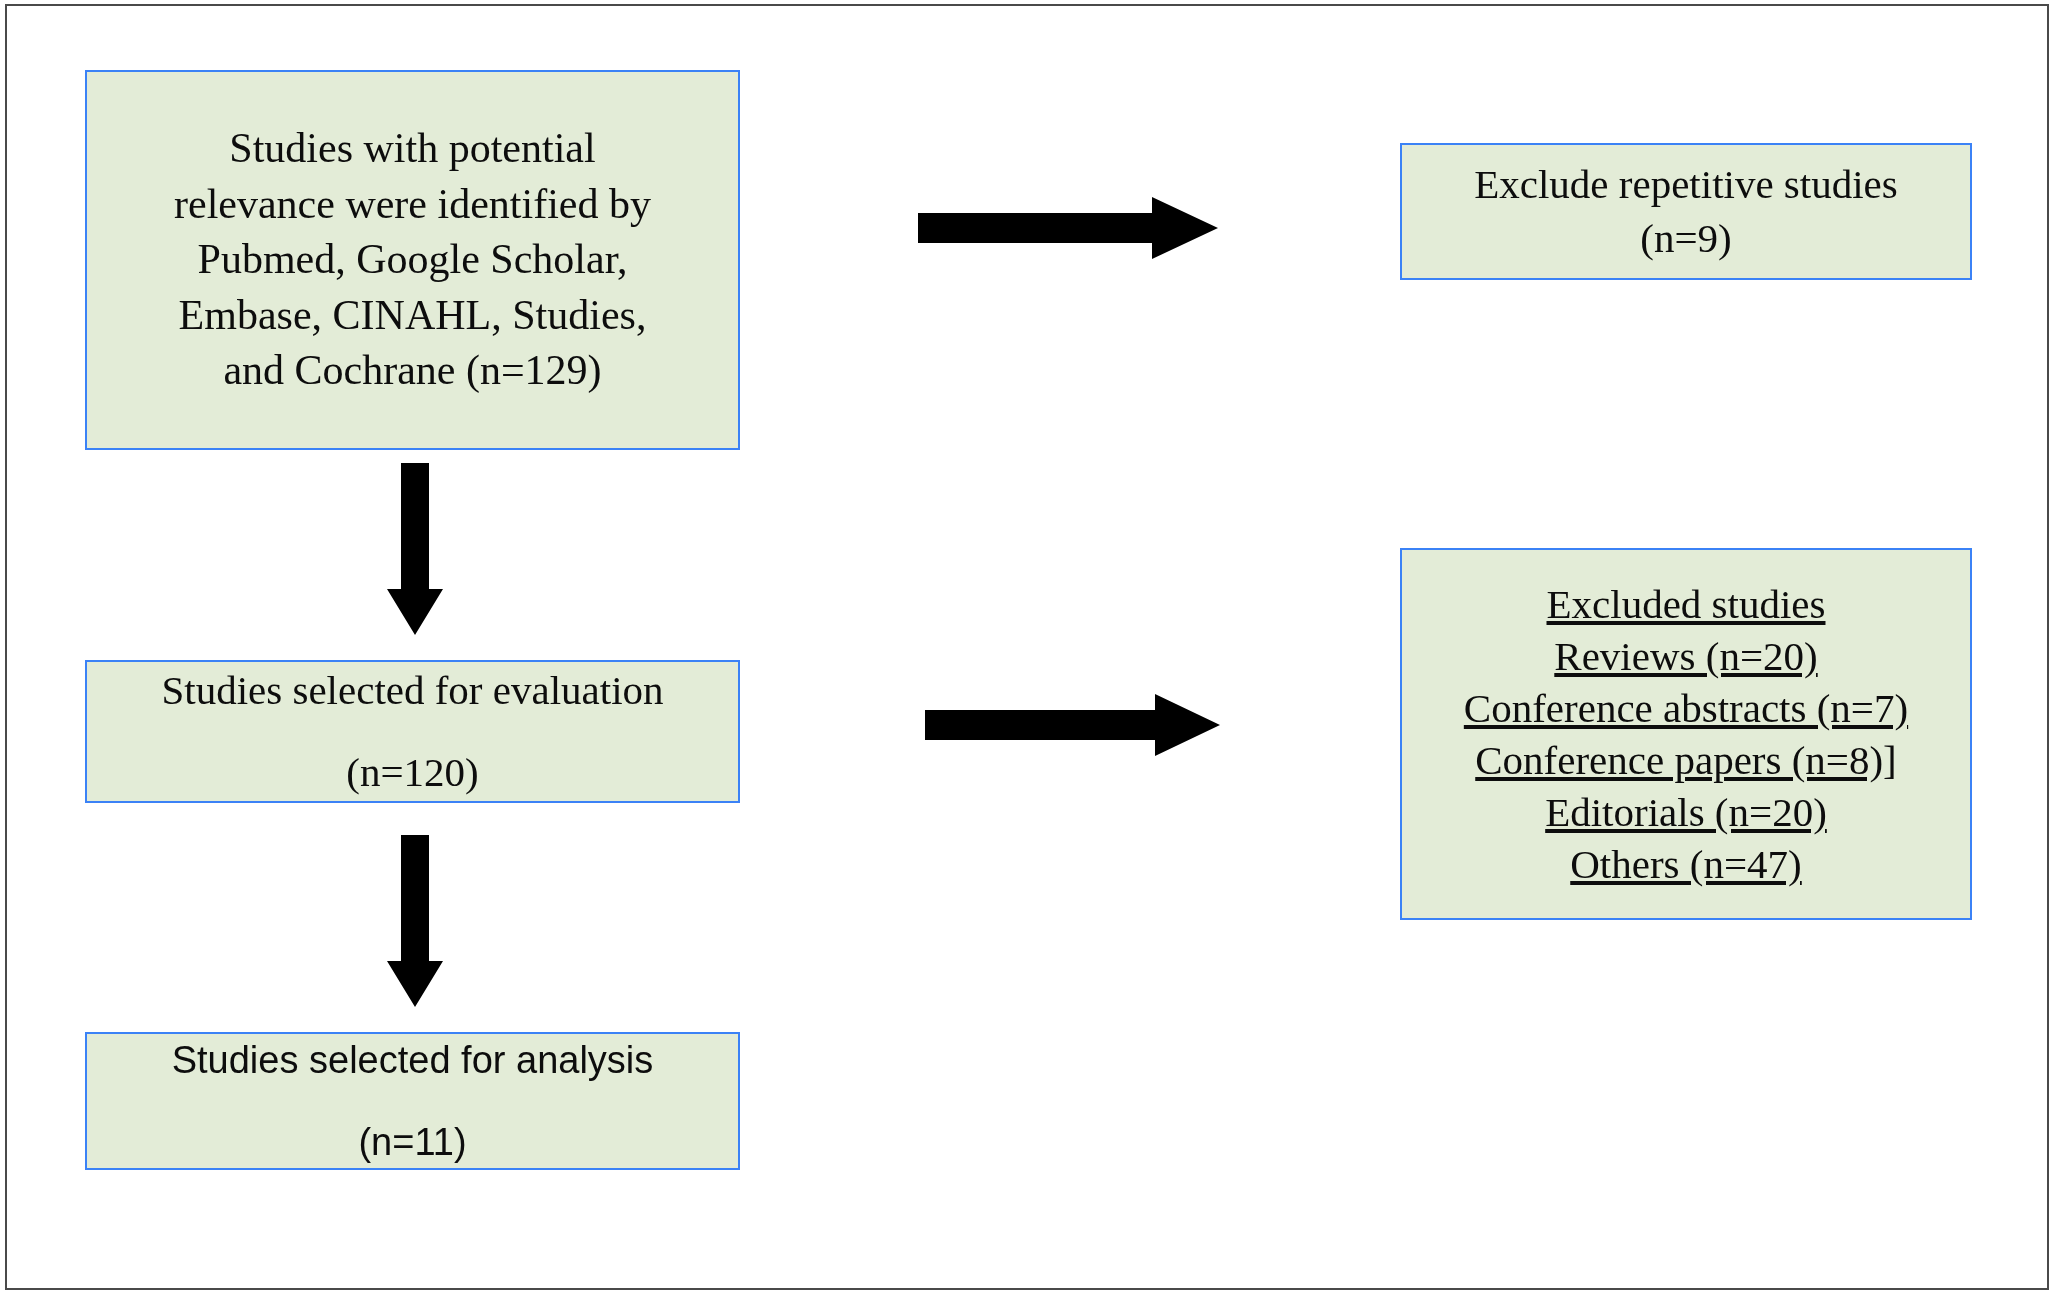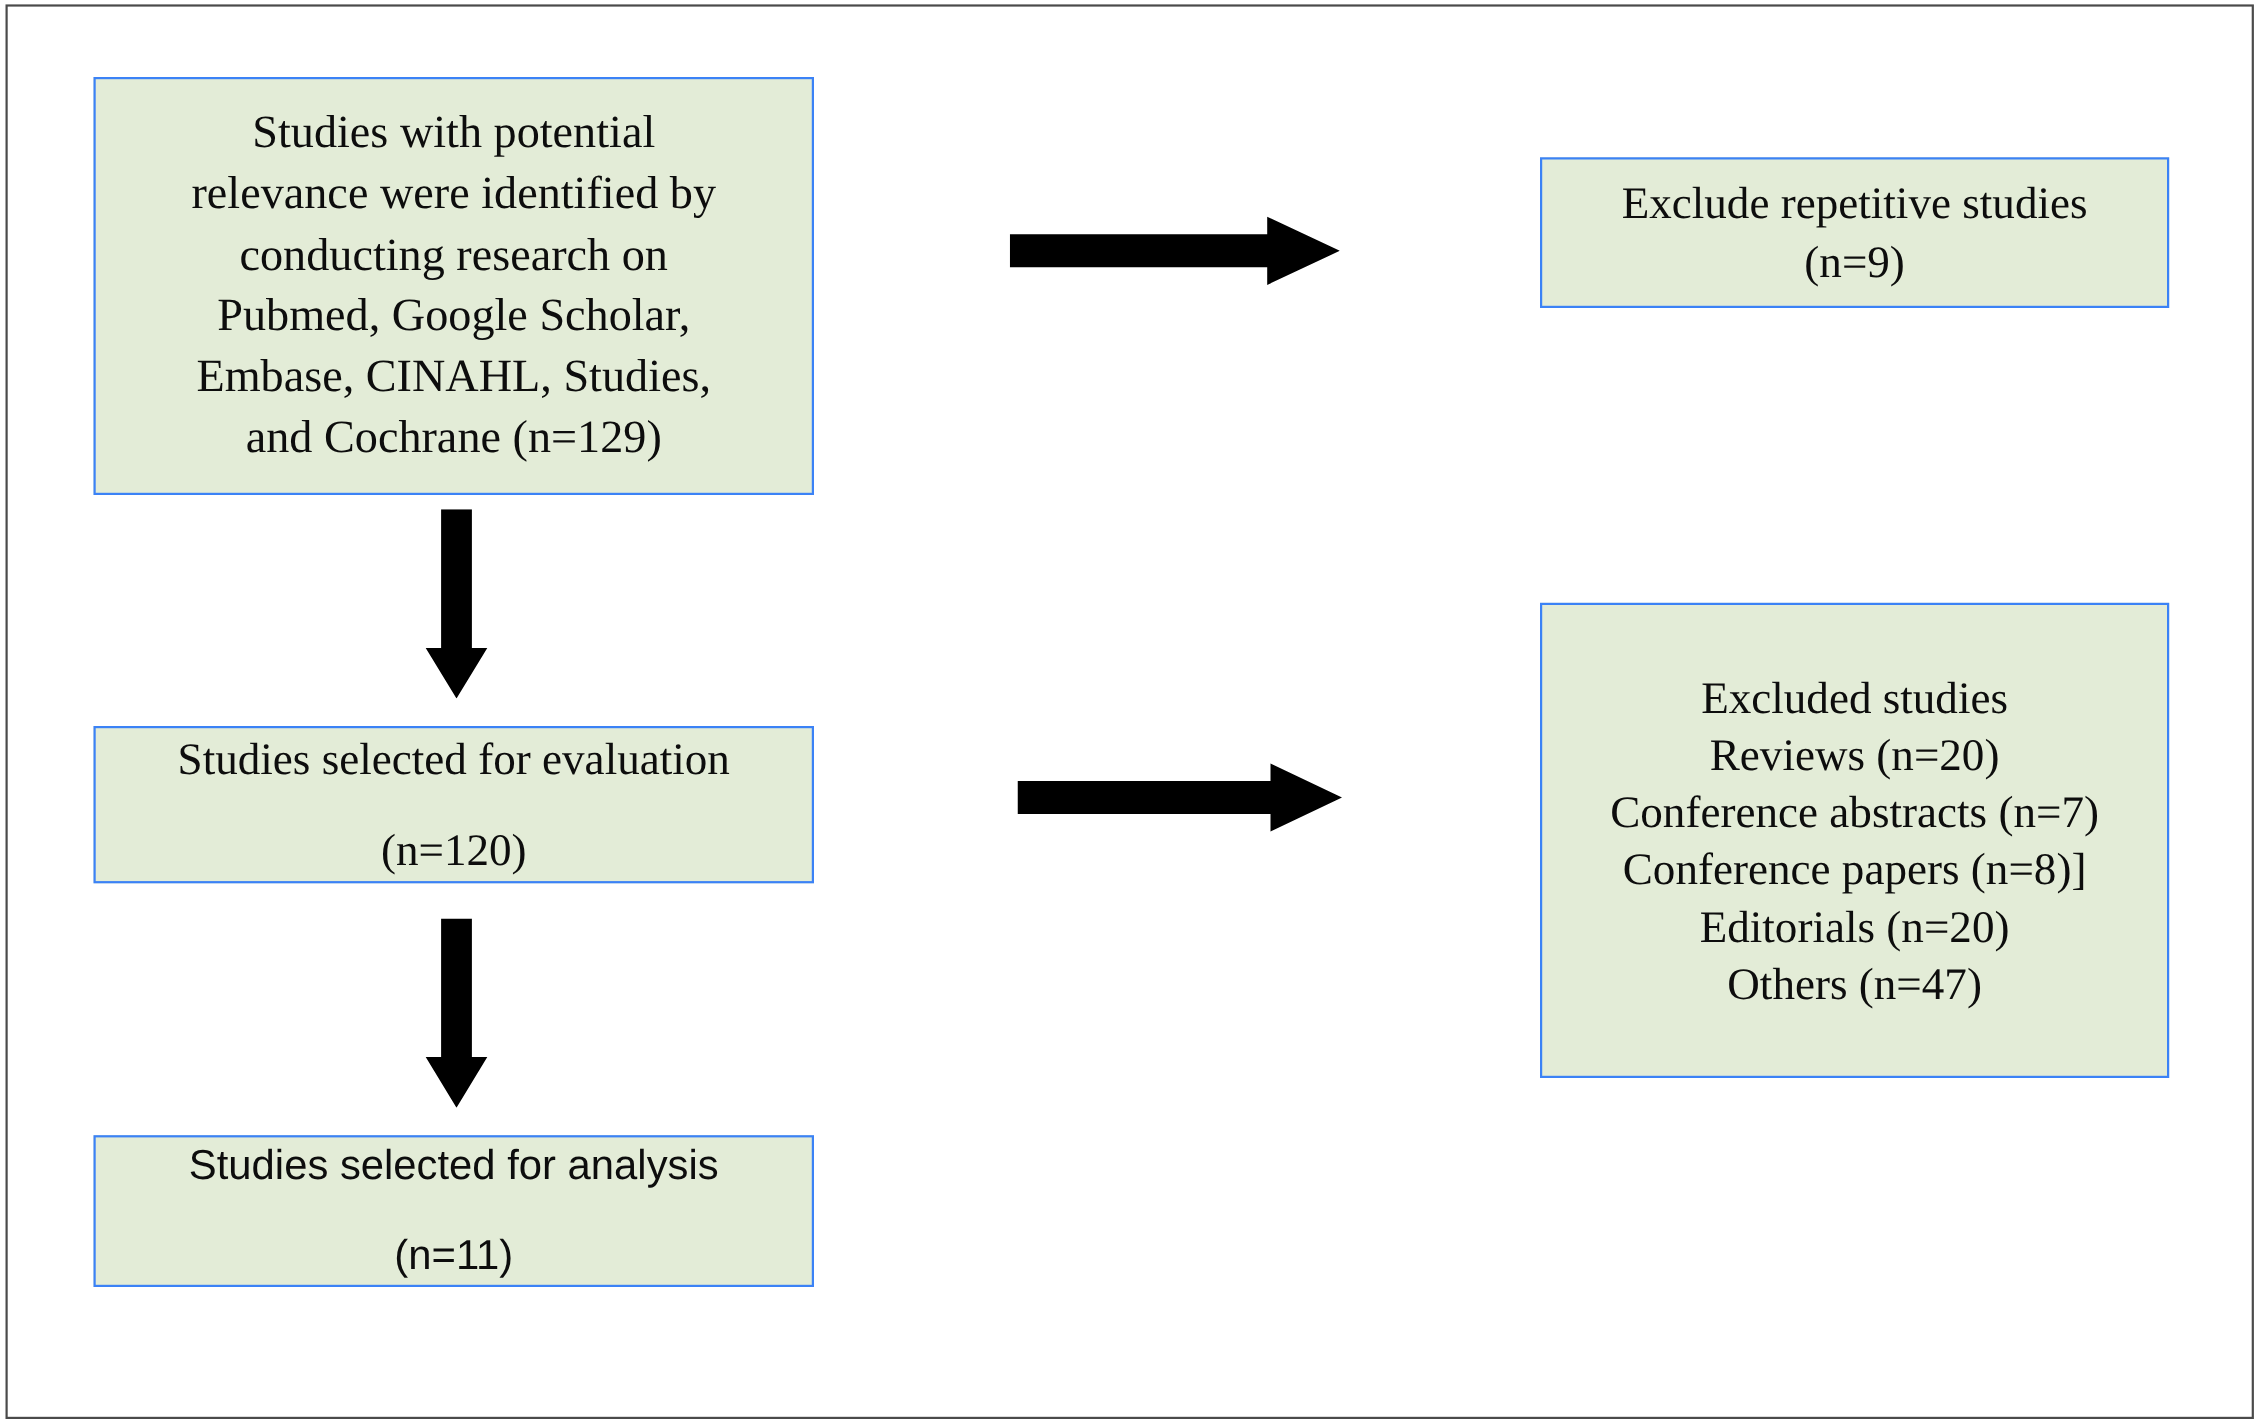--- a/index.html
+++ b/index.html
@@ -74,23 +74,24 @@
   #box-selected-evaluation {
     left: 85px;  top: 660px;
     width: 655px; height: 143px;
     font-size: 41px;
     line-height: 1.30;
     gap: 29px;
   }
   
   #box-excluded-studies {
     left: 1400px; top: 548px;
-    width: 572px; height: 432px;
+    width: 572px; height: 372px;
     font-size: 41px;
     line-height: 1.27;
+    text-decoration: underline;
   }
   
   #box-selected-analysis {
     left: 85px;  top: 1032px;
     width: 655px; height: 138px;
     font-size: 38px;
     line-height: 1.32;
   }
 
   
@@ -107,21 +108,20 @@
 </head>
 <body>
 
 <div id="canvas">
 
   <div class="outer-frame"></div>
 
   <div class="flow-box serif-box" id="box-identification">
     <span class="line">Studies with potential</span>
     <span class="line">relevance were identified by</span>
-    <span class="line">conducting research on</span>
     <span class="line">Pubmed, Google Scholar,</span>
     <span class="line">Embase, CINAHL, Studies,</span>
     <span class="line">and Cochrane (n=129)</span>
   </div>
 
   <div class="flow-box serif-box" id="box-exclude-repetitive">
     <span class="line">Exclude repetitive studies</span>
     <span class="line">(n=9)</span>
   </div>
 

